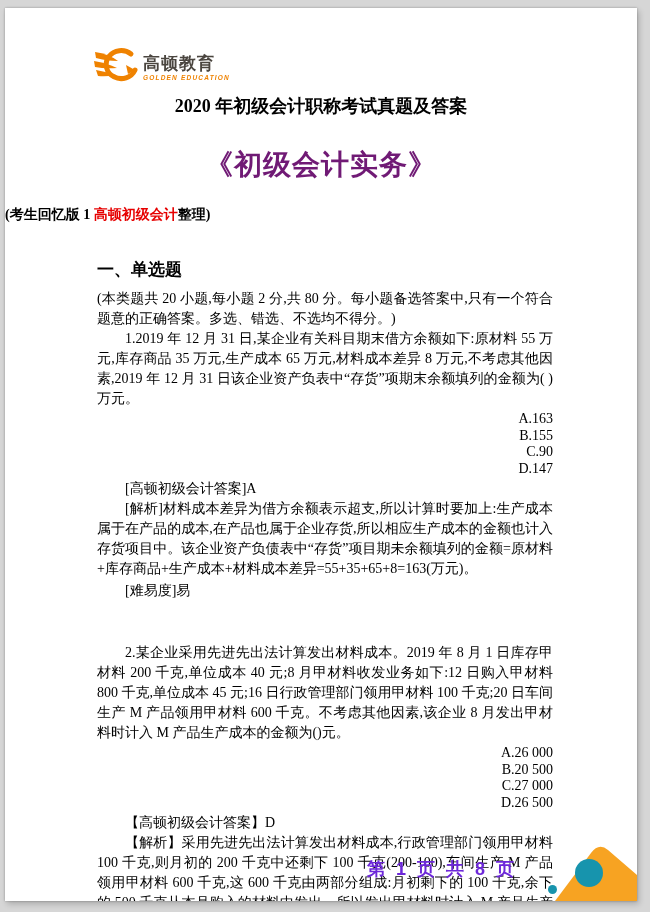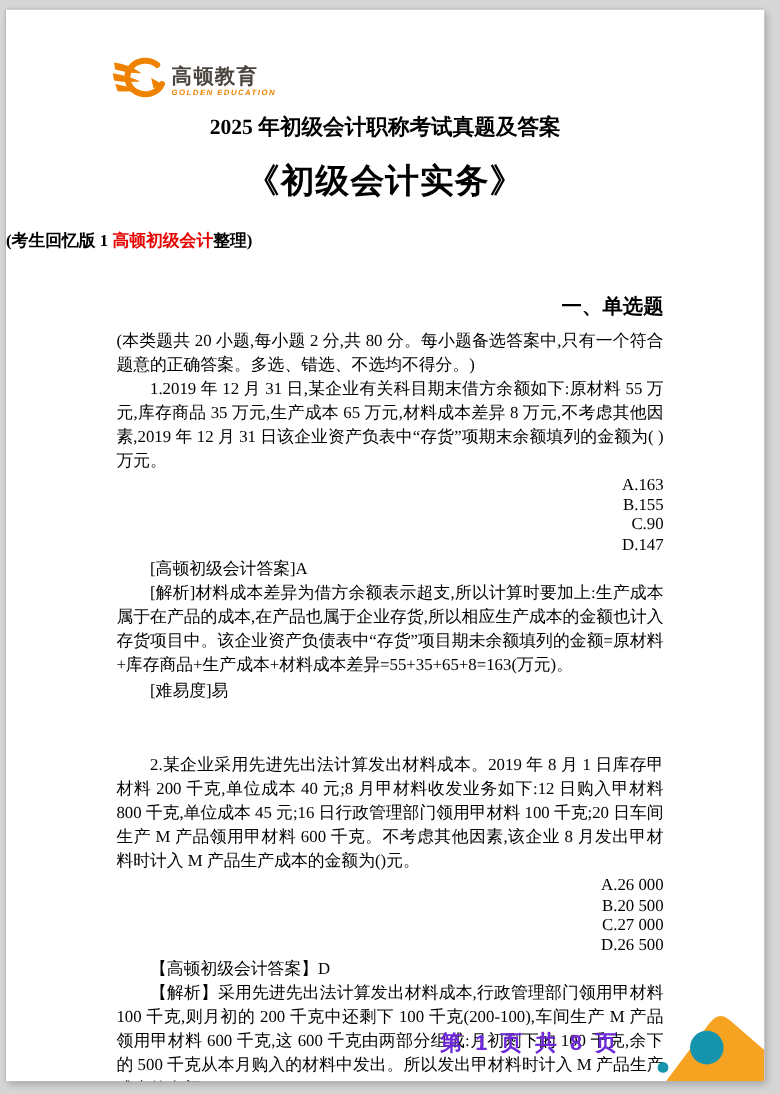--- a/index.html
+++ b/index.html
@@ -16,26 +16,26 @@
     overflow:hidden;
   }
   
   .logo{position:absolute;left:88px;top:38px;display:flex;align-items:center;gap:4px;}
   .logo svg{display:block;}
   .logo-txt{line-height:1;}
   .logo-name{font-family:"Liberation Sans","DejaVu Sans",sans-serif;font-weight:700;font-size:17px;color:#4a453f;letter-spacing:1px;}
   .logo-sub{font-family:"Liberation Sans","DejaVu Sans",sans-serif;font-weight:700;font-size:6.5px;color:#ef8200;letter-spacing:1.2px;margin-top:3px;font-style:italic;}
   
   .doc-title{margin-top:86px;text-align:center;font-size:18px;font-weight:700;color:#000;}
-  .doc-subtitle{margin-top:14px;text-align:center;font-size:28px;font-weight:700;color:#000000;letter-spacing:1px;}
+  .doc-subtitle{margin-top:28px;text-align:center;font-size:28px;font-weight:700;color:#701a75;letter-spacing:1px;}
   .doc-note{margin-top:22px;text-align:left;font-size:14px;font-weight:700;color:#000;}
   .doc-note .red{color:#e60000;}
   
   .content{margin:34px 84px 0 92px;color:#000;}
-  .sec-heading{font-size:17px;font-weight:700;margin:0 0 8px 0;text-align:right;}
+  .sec-heading{font-size:17px;font-weight:700;margin:0 0 8px 0;}
   .content p{margin:0;font-size:14px;line-height:20px;text-align:justify;}
   p.indent{text-indent:2em;}
   .content .stem{}
   .opts{margin:2px 0 0 0;}
   .opts div{font-size:14px;line-height:16.5px;padding-left:28px;text-align:right;}
   .ansline{text-indent:2em;line-height:17px;margin-top:2px !important;}
   .diffline{text-indent:2em;line-height:18px;margin-top:2px !important;}
   .q2gap{margin-top:42px !important;}
   
   .page-num{
@@ -61,21 +61,21 @@
         <path d="M3 24 Q14 26 23 29 Q13 31 5 30 Z" fill="#ef8200"></path>
         <path d="M42 24 L33 19 L35 28 Z" fill="#ef8200"></path>
       </svg>
     </span>
     <span class="logo-txt">
       <div class="logo-name">高顿教育</div>
       <div class="logo-sub">GOLDEN EDUCATION</div>
     </span>
   </div>
 
-  <div class="doc-title">2025 年初级会计职称考试真题及答案</div>
+  <div class="doc-title">2020 年初级会计职称考试真题及答案</div>
   <div class="doc-subtitle">《初级会计实务》</div>
   <div class="doc-note"><span>(考生回忆版 1 </span><span class="red">高顿初级会计</span><span>整理)</span></div>
 
   <div class="content">
     <div class="sec-heading">一、单选题</div>
     <p>(本类题共 20 小题,每小题 2 分,共 80 分。每小题备选答案中,只有一个符合题意的正确答案。多选、错选、不选均不得分。)</p>
 
     <p class="stem indent">1.2019 年 12 月 31 日,某企业有关科目期末借方余额如下:原材料 55 万元,库存商品 35 万元,生产成本 65 万元,材料成本差异 8 万元,不考虑其他因素,2019 年 12 月 31 日该企业资产负表中“存货”项期末余额填列的金额为( )万元。</p>
     <div class="opts">
       <div>A.163</div>

